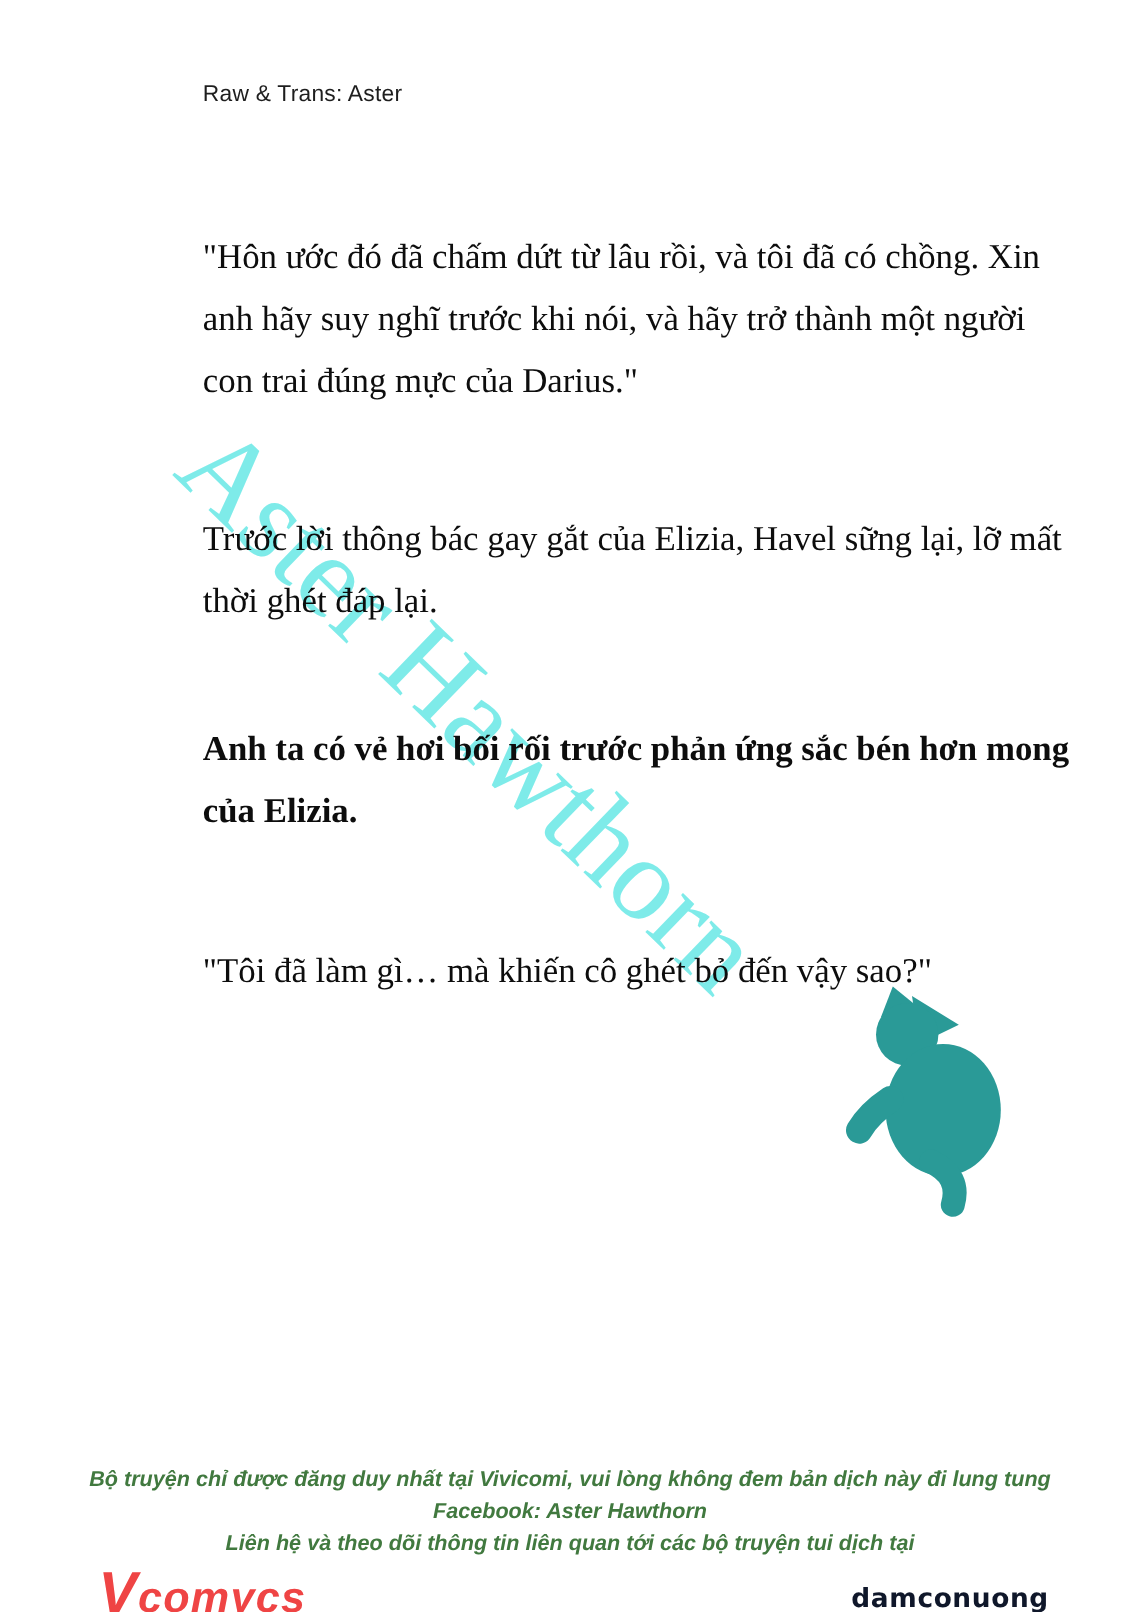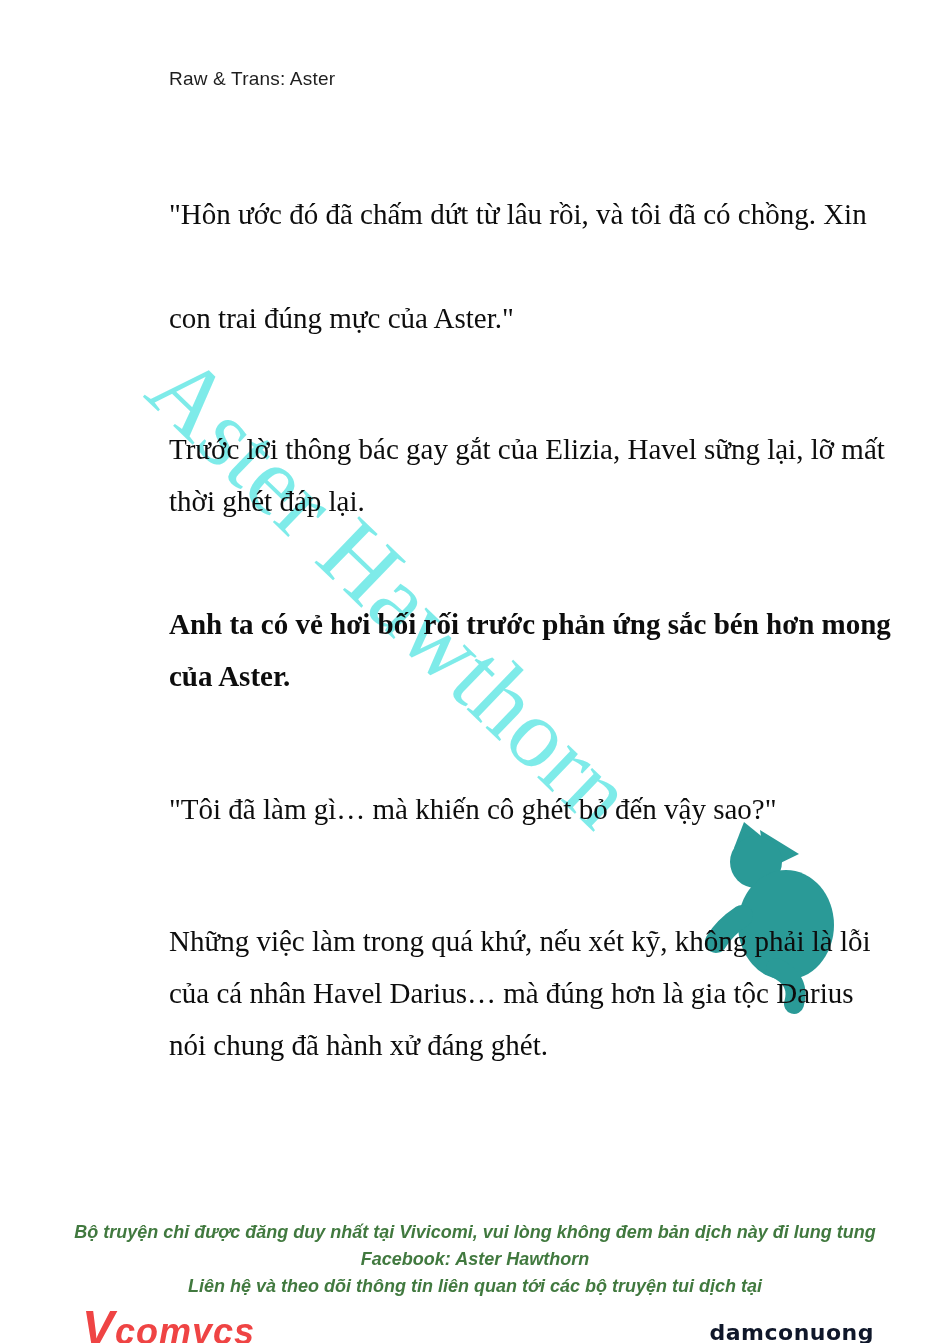--- a/index.html
+++ b/index.html
@@ -74,38 +74,33 @@
       <circle cx="52" cy="42" r="26"></circle>
       <ellipse cx="82" cy="105" rx="48" ry="55"></ellipse>
       <path d="M38,96 Q20,108 12,122" fill="none" stroke="#2a9a97" stroke-width="22" stroke-linecap="round"></path>
       <path d="M72,148 Q97,160 90,184" fill="none" stroke="#2a9a97" stroke-width="20" stroke-linecap="round"></path>
     </g>
   </svg>
 
   <div class="story">
     <p class="para para-1">
       <span>"Hôn ước đó đã chấm dứt từ lâu rồi, và tôi đã có chồng. Xin</span><br>
-      <br>
-      <span>con trai đúng mực của Aster."</span>
+      <span>anh hãy suy nghĩ trước khi nói, và hãy trở thành một người</span><br>
+      <span>con trai đúng mực của Darius."</span>
     </p>
     <p class="para para-2">
       <span>Trước lời thông bác gay gắt của Elizia, Havel sững lại, lỡ mất</span><br>
       <span>thời ghét đáp lại.</span>
     </p>
     <p class="para para-3">
       <span>Anh ta có vẻ hơi bối rối trước phản ứng sắc bén hơn mong đợi</span><br>
-      <span>của Aster.</span>
+      <span>của Elizia.</span>
     </p>
     <p class="para para-4">
       <span>"Tôi đã làm gì… mà khiến cô ghét bỏ đến vậy sao?"</span>
-    </p>
-    <p class="para para-5">
-      <span>Những việc làm trong quá khứ, nếu xét kỹ, không phải là lỗi</span><br>
-      <span>của cá nhân Havel Darius… mà đúng hơn là gia tộc Darius</span><br>
-      <span>nói chung đã hành xử đáng ghét.</span>
     </p>
   </div>
 
   <div class="footer">
     <div>Bộ truyện chỉ được đăng duy nhất tại Vivicomi, vui lòng không đem bản dịch này đi lung tung</div>
     <div>Facebook: Aster Hawthorn</div>
     <div>Liên hệ và theo dõi thông tin liên quan tới các bộ truyện tui dịch tại</div>
   </div>
 
   <div class="logo-left">Vcomycs</div>

